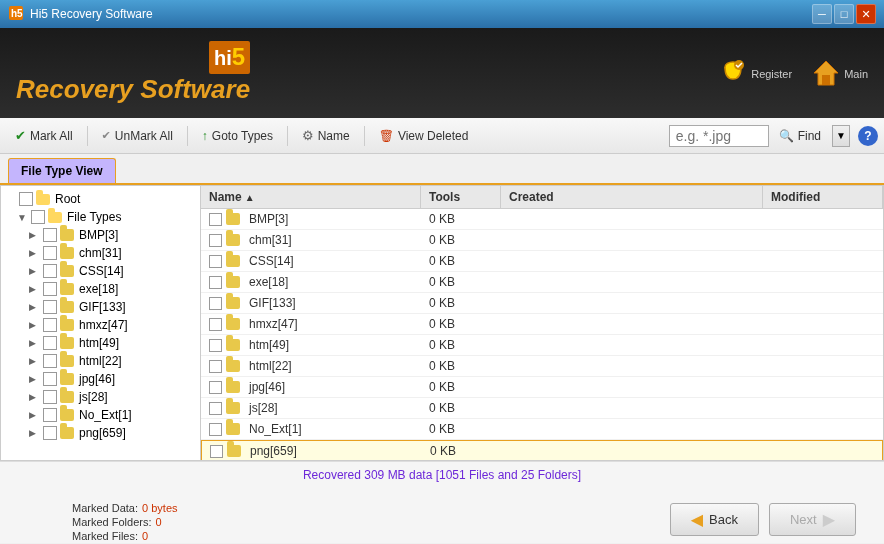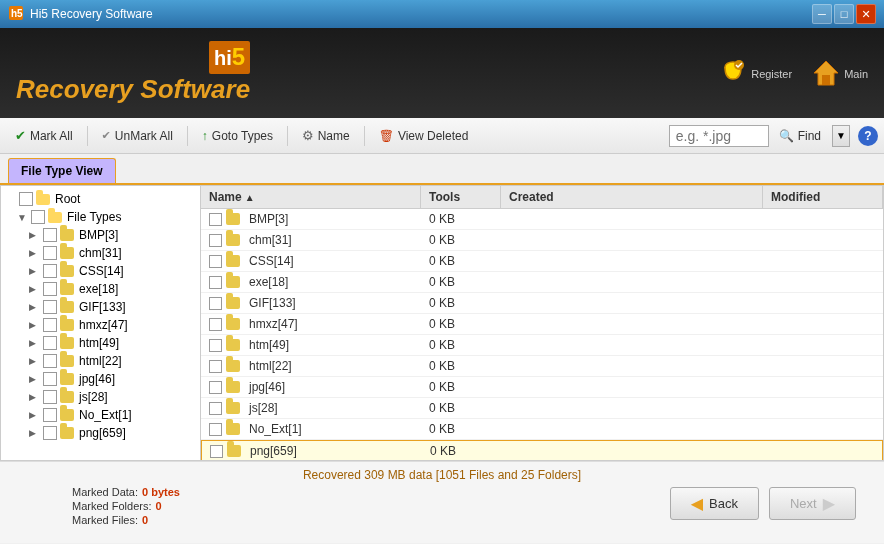--- a/index.html
+++ b/index.html
@@ -340,36 +340,36 @@
       background: #f5f5f5;
       border-top: 1px solid #ddd;
       height: 82px;
       padding: 6px 12px;
       display: flex;
       flex-direction: column;
     }
     .status-top {
       text-align: center;
       font-size: 12px;
-      color: #a16207;
-      margin-bottom: 4px;
+      color: #6d28d9;
+      margin-bottom: 20px;
     }
     .status-details {
       display: flex;
       flex-direction: column;
       gap: 2px;
       margin-left: 60px;
     }
     .status-row {
       font-size: 11px;
       color: #333;
       display: flex;
       gap: 4px;
     }
-    .status-value { color: #cc3300; font-weight: bold; }
+    .status-value { color: #cc3300; font-weight: normal; }
     .nav-btn {
       display: flex;
       align-items: center;
       gap: 6px;
       padding: 6px 20px;
       border: 1px solid #aaa;
       background: linear-gradient(to bottom, #f8f8f8, #ddd);
       cursor: pointer;
       font-size: 13px;
       border-radius: 3px;

